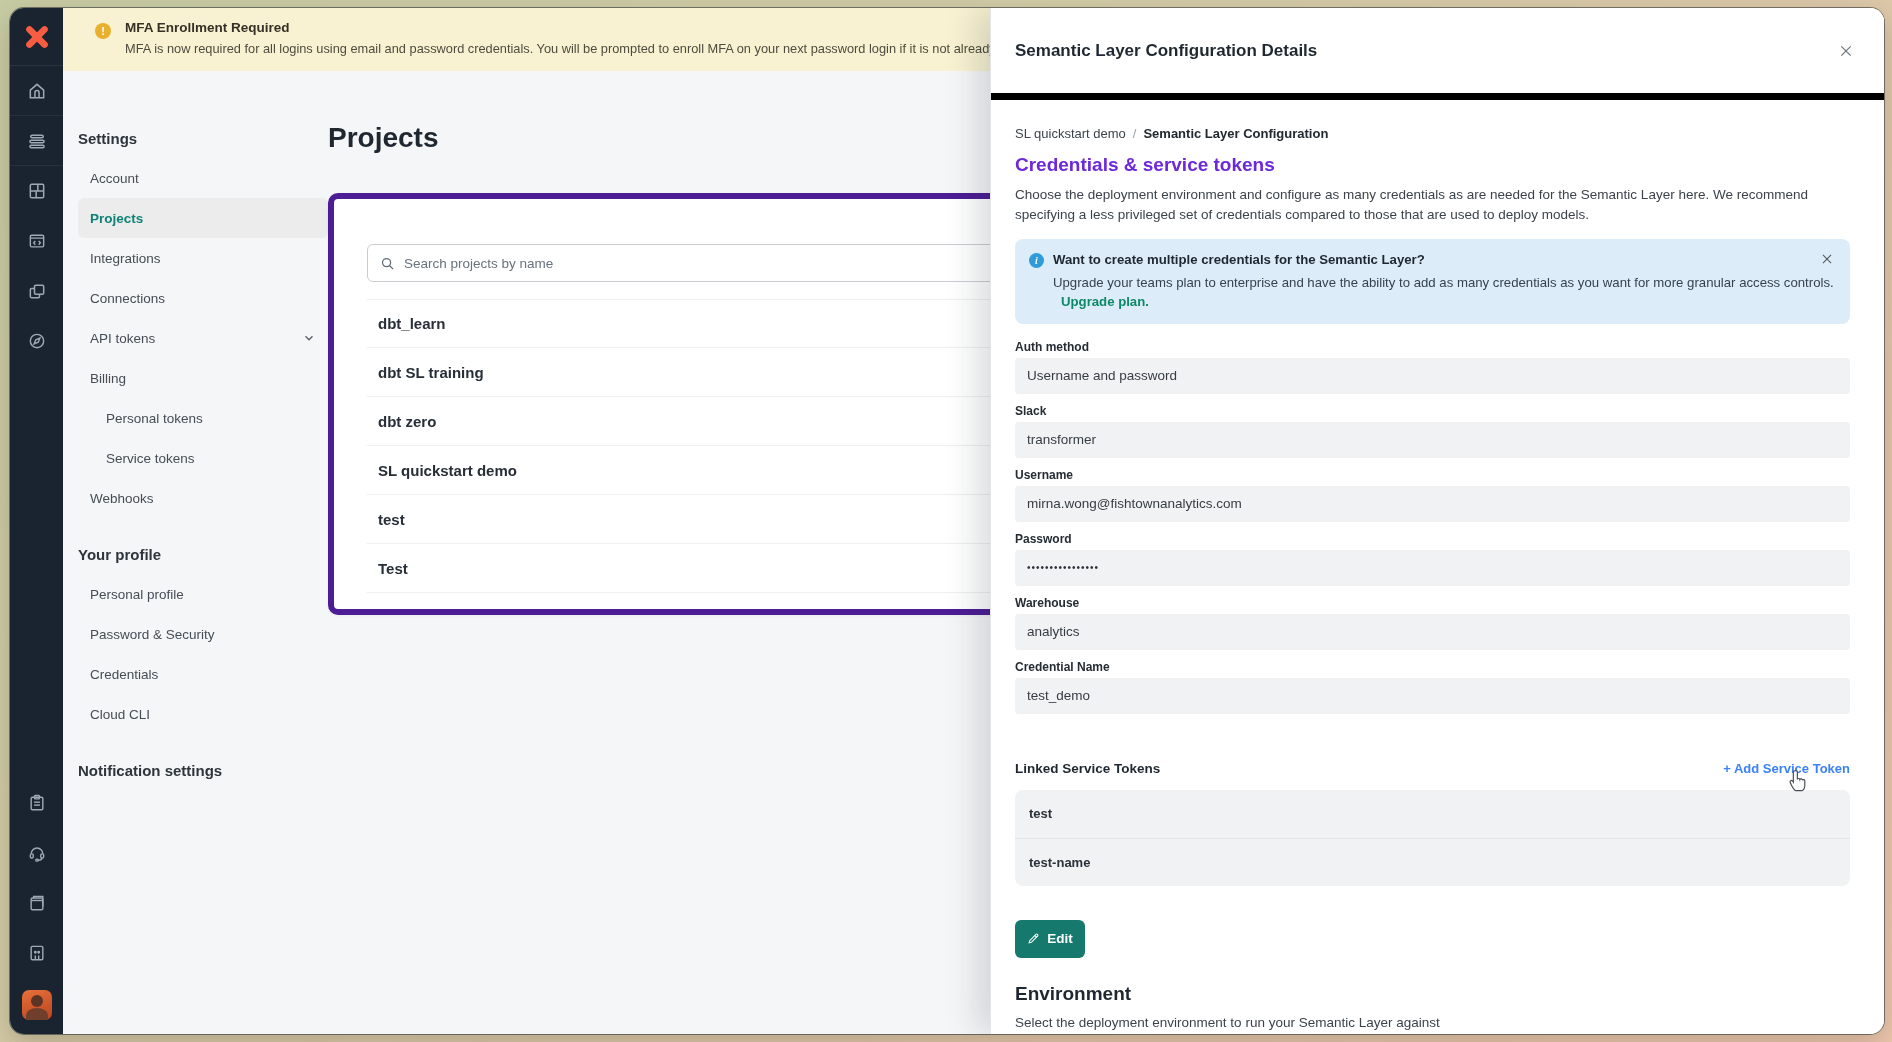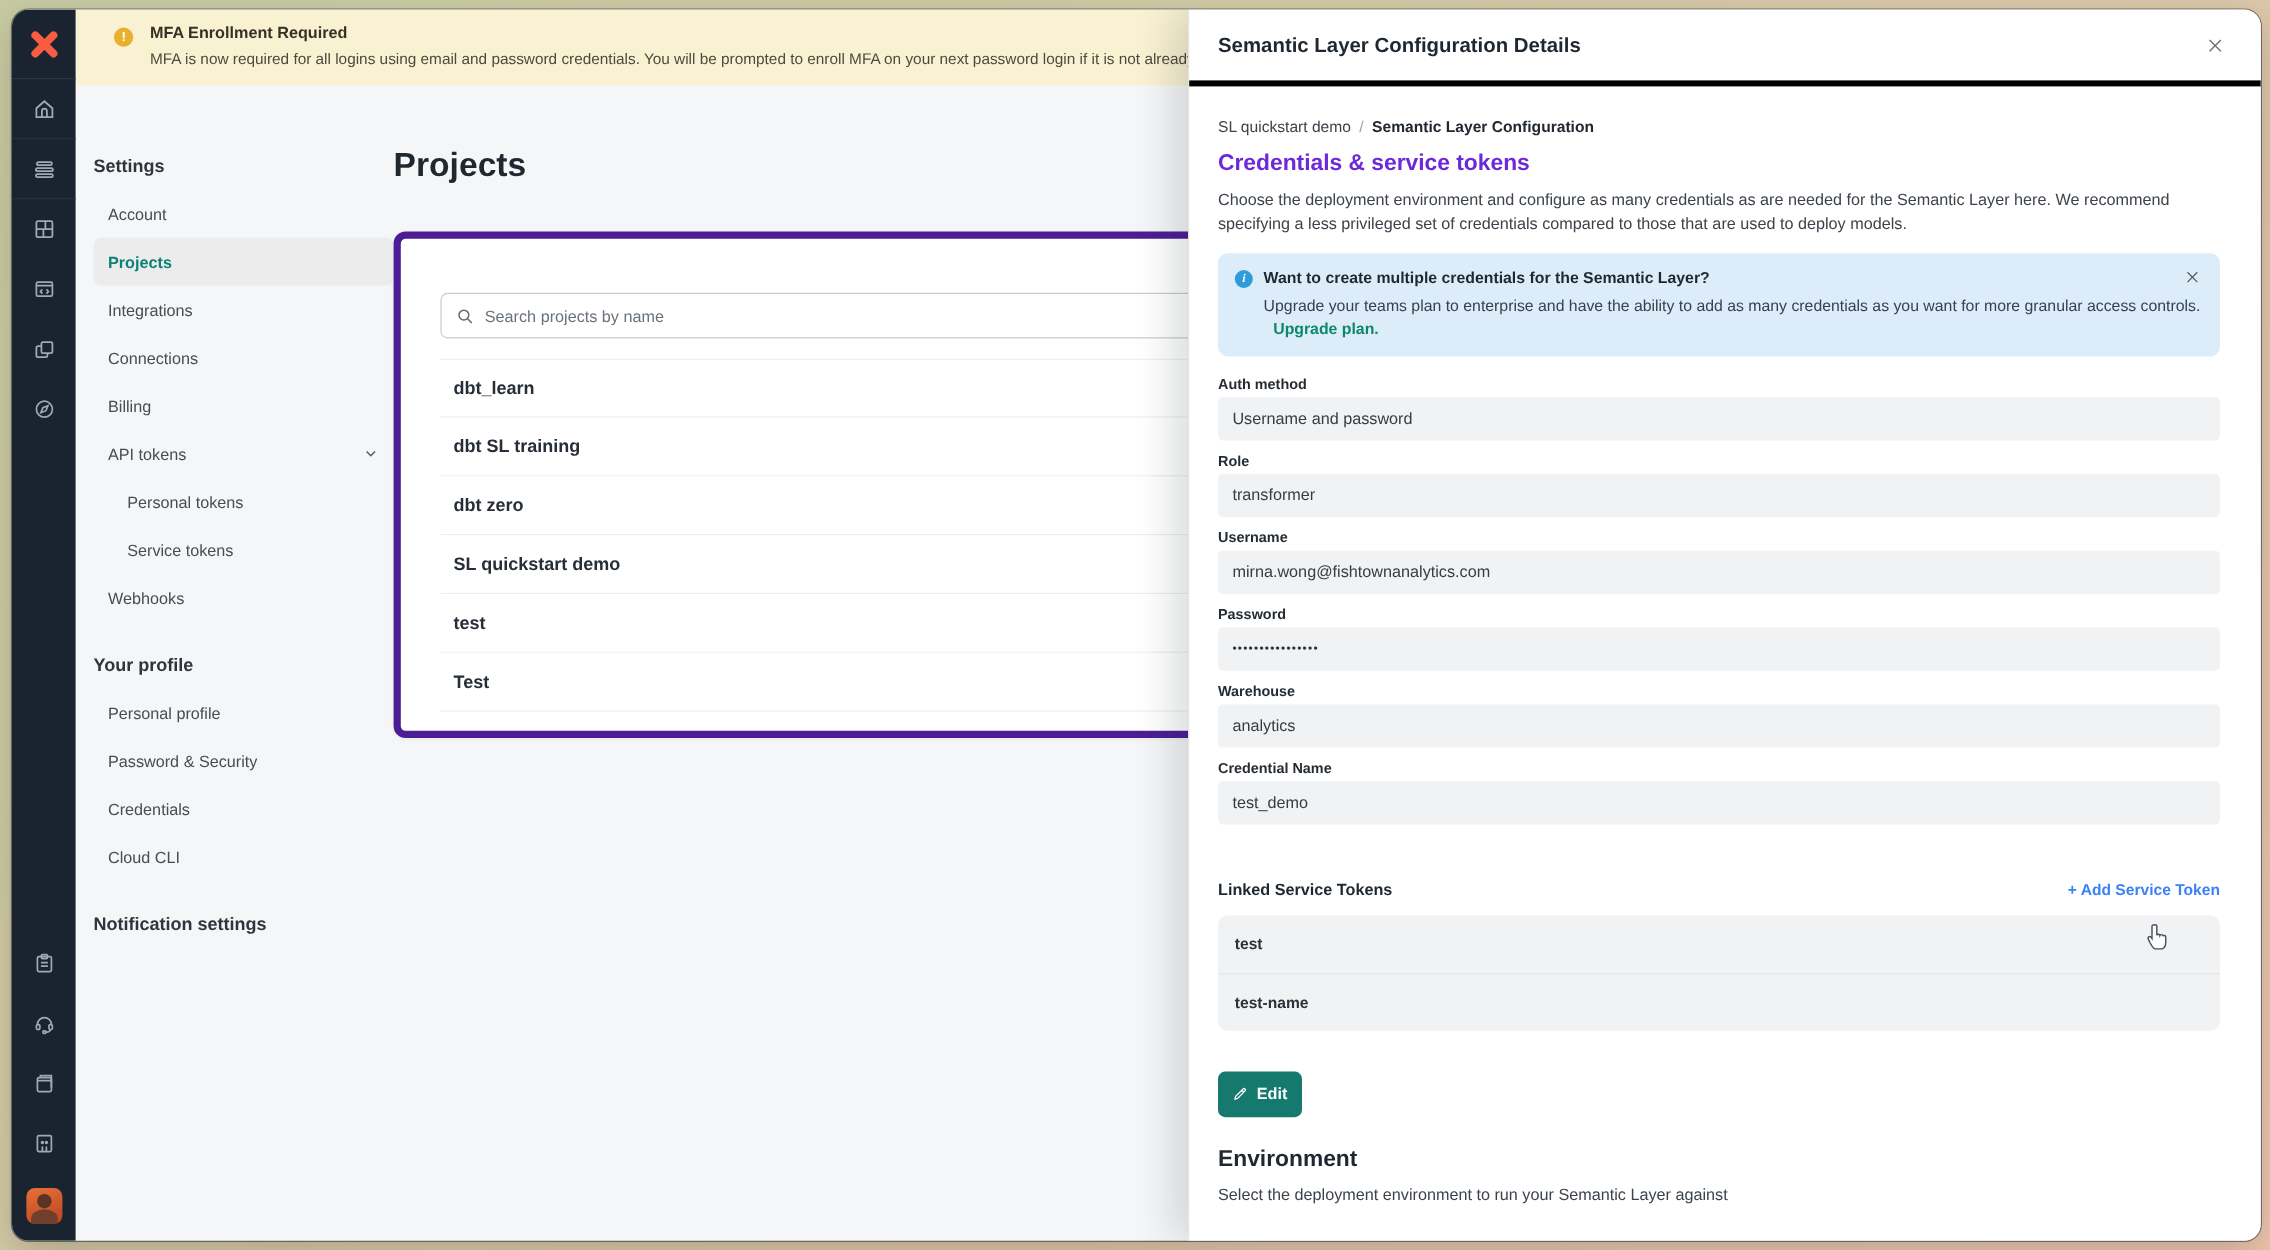--- a/index.html
+++ b/index.html
@@ -59,21 +59,21 @@
     margin-left:9px; font-family:"Liberation Sans",sans-serif; background:transparent; }
   .search-wrap input::placeholder { color:#68727c; }
   .rows { position:absolute; left:33px; right:0; top:100px; }
   .prow { height:49px; display:flex; align-items:center; padding-left:11px;
     font-size:15px; font-weight:700; color:#272e37; border-bottom:1px solid #edeff1; cursor:pointer; }
   .prow:first-child { border-top:1px solid #edeff1; }
 
   
   .panel { position:absolute; left:980px; top:0; width:894px; height:100%; background:#fff;
     z-index:10; box-shadow:-12px 0 32px rgba(20,30,40,.16); border-left:1px solid #e3e5e8; }
-  .panel-header { height:64px; border-bottom:5px solid #000000; display:flex; align-items:center;
+  .panel-header { height:92px; border-bottom:7px solid #000000; display:flex; align-items:center;
     padding:0 30px 0 24px; }
   .panel-title { font-size:17px; font-weight:700; color:#1f2831; }
   .panel-close { margin-left:auto; color:#6a737c; cursor:pointer; display:flex; }
   .panel-body { padding:26px 34px 0 24px; }
 
   .crumb { font-size:13px; color:#3c434b; }
   .crumb .sep2 { color:#9aa1a9; margin:0 7px; }
   .crumb .cur { font-weight:700; color:#21282f; }
 
   .sec-h { font-size:19px; font-weight:700; color:#6d28d9; margin-top:13px; }
@@ -220,30 +220,30 @@
       <div class="nav-item active">
           <span>Projects</span>
         </div>
       <div class="nav-item">
           <span>Integrations</span>
         </div>
       <div class="nav-item">
           <span>Connections</span>
         </div>
       <div class="nav-item">
-          <span>Billing</span>
-        </div>
-      <div class="nav-item">
         <span>API tokens</span>
         <span class="chev">
             <svg width="14" height="14" viewBox="0 0 24 24" fill="none" stroke="currentColor" stroke-width="2.2">
               <path d="M6 9 l6 6 6 -6"></path>
             </svg>
           </span>
       </div>
+      <div class="nav-item">
+          <span>Billing</span>
+        </div>
       <div class="nav-item indent">
           <span>Personal tokens</span>
         </div>
       <div class="nav-item indent">
           <span>Service tokens</span>
         </div>
       <div class="nav-item">
           <span>Webhooks</span>
         </div>
     </div>
@@ -324,21 +324,21 @@
           <svg width="14" height="14" viewBox="0 0 24 24" fill="none" stroke="currentColor" stroke-width="1.8">
               <line x1="5" y1="5" x2="19" y2="19"></line>
               <line x1="19" y1="5" x2="5" y2="19"></line>
             </svg>
         </div>
       </div>
 
       <div class="fields">
         <div class="f-label">Auth method</div>
         <div class="f-box">Username and password</div>
-        <div class="f-label">Role</div>
+        <div class="f-label">Slack</div>
         <div class="f-box">transformer</div>
         <div class="f-label">Username</div>
         <div class="f-box">mirna.wong@fishtownanalytics.com</div>
         <div class="f-label">Password</div>
         <div class="f-box pw">••••••••••••••••</div>
         <div class="f-label">Warehouse</div>
         <div class="f-box">analytics</div>
         <div class="f-label">Credential Name</div>
         <div class="f-box">test_demo</div>
       </div>

